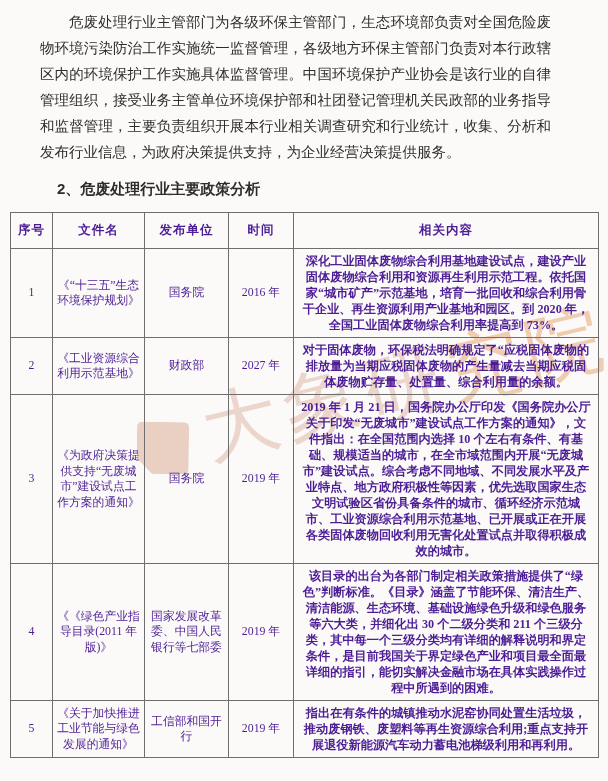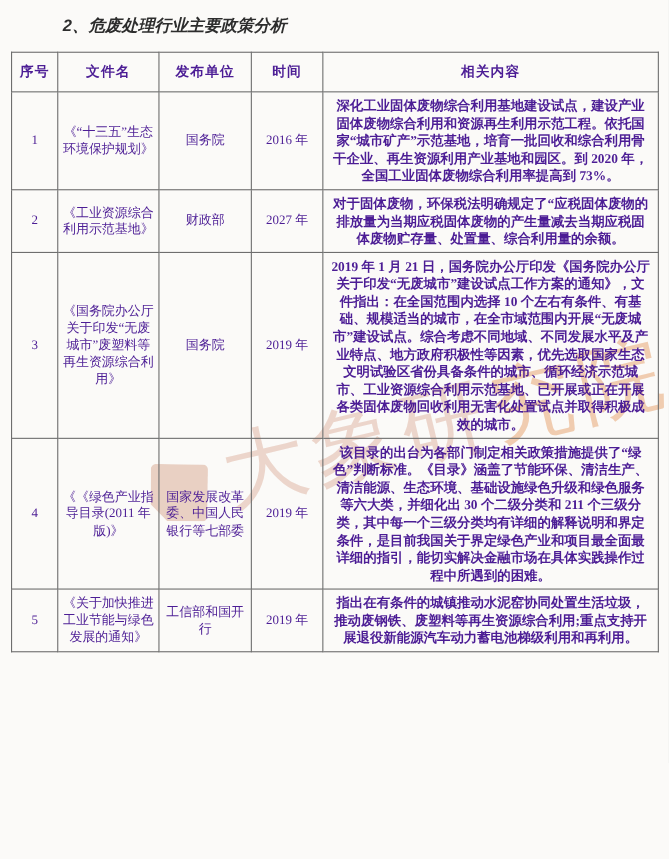--- a/index.html
+++ b/index.html
@@ -45,21 +45,20 @@
     line-height:26px;
     text-align:justify;
     text-indent:2em;
   }
   .section-heading{
     margin:14px 12px 0 57px;
     font-family:"Liberation Sans","DejaVu Sans",sans-serif;
     font-weight:700;
     font-size:15px;
     line-height:20px;
-    font-style:italic;
   }
   .table-intro{
     margin:15px 57px 0 40px;
     font-size:14.5px;
     line-height:22px;
     text-indent:3.6em;
   }
   table.policy{
     border-collapse:collapse;
     table-layout:fixed;
@@ -101,20 +100,21 @@
 <body>
 
 <div class="page">
 
   <div class="watermark">
     <span class="wm-logo"></span><span class="wm-light">大象研</span><span class="wm-orange">究院</span>
   </div>
 
   <div class="content">
 
+    <p class="body-text">危废处理行业主管部门为各级环保主管部门，生态环境部负责对全国危险废物环境污染防治工作实施统一监督管理，各级地方环保主管部门负责对本行政辖区内的环境保护工作实施具体监督管理。中国环境保护产业协会是该行业的自律管理组织，接受业务主管单位环境保护部和社团登记管理机关民政部的业务指导和监督管理，主要负责组织开展本行业相关调查研究和行业统计，收集、分析和发布行业信息，为政府决策提供支持，为企业经营决策提供服务。</p>
 
     <div class="section-heading">2、危废处理行业主要政策分析</div>
 
 
     <table class="policy">
       <colgroup>
         <col class="c-no">
           <col class="c-name">
           <col class="c-issuer">
           <col class="c-time">
@@ -139,21 +139,21 @@
         </tr>
         <tr>
           <td class="cell-small">2</td>
           <td class="cell-small">《工业资源综合利用示范基地》</td>
           <td class="cell-small">财政部</td>
           <td class="cell-small">2027 年</td>
           <td class="cell-content">对于固体废物，环保税法明确规定了“应税固体废物的排放量为当期应税固体废物的产生量减去当期应税固体废物贮存量、处置量、综合利用量的余额。</td>
         </tr>
         <tr>
           <td class="cell-small">3</td>
-          <td class="cell-small">《国务院办公厅关于印发“无废城市”废塑料等再生资源综合利用》</td>
+          <td class="cell-small">《为政府决策提供支持“无废城市”建设试点工作方案的通知》</td>
           <td class="cell-small">国务院</td>
           <td class="cell-small">2019 年</td>
           <td class="cell-content">2019 年 1 月 21 日，国务院办公厅印发《国务院办公厅关于印发“无废城市”建设试点工作方案的通知》，文件指出：在全国范围内选择 10 个左右有条件、有基础、规模适当的城市，在全市域范围内开展“无废城市”建设试点。综合考虑不同地域、不同发展水平及产业特点、地方政府积极性等因素，优先选取国家生态文明试验区省份具备条件的城市、循环经济示范城市、工业资源综合利用示范基地、已开展或正在开展各类固体废物回收利用无害化处置试点并取得积极成效的城市。</td>
         </tr>
         <tr>
           <td class="cell-small">4</td>
           <td class="cell-small">《《绿色产业指导目录(2011 年版)》</td>
           <td class="cell-small">国家发展改革委、中国人民银行等七部委</td>
           <td class="cell-small">2019 年</td>
           <td class="cell-content">该目录的出台为各部门制定相关政策措施提供了“绿色”判断标准。《目录》涵盖了节能环保、清洁生产、清洁能源、生态环境、基础设施绿色升级和绿色服务等六大类，并细化出 30 个二级分类和 211 个三级分类，其中每一个三级分类均有详细的解释说明和界定条件，是目前我国关于界定绿色产业和项目最全面最详细的指引，能切实解决金融市场在具体实践操作过程中所遇到的困难。</td>

